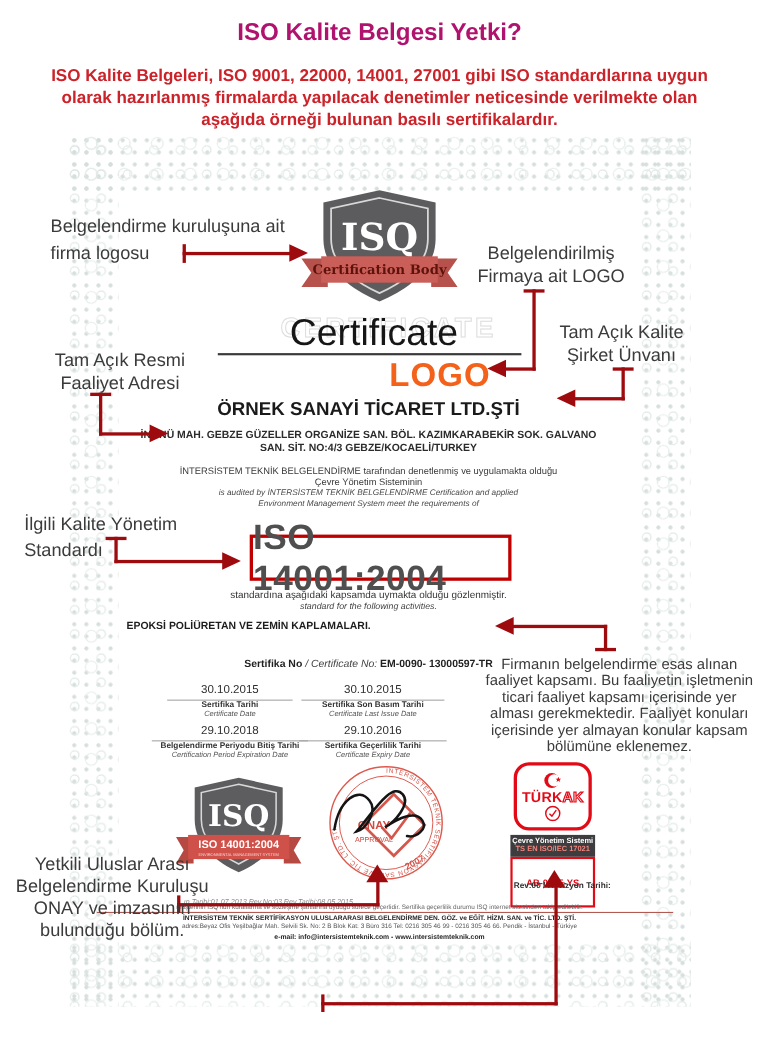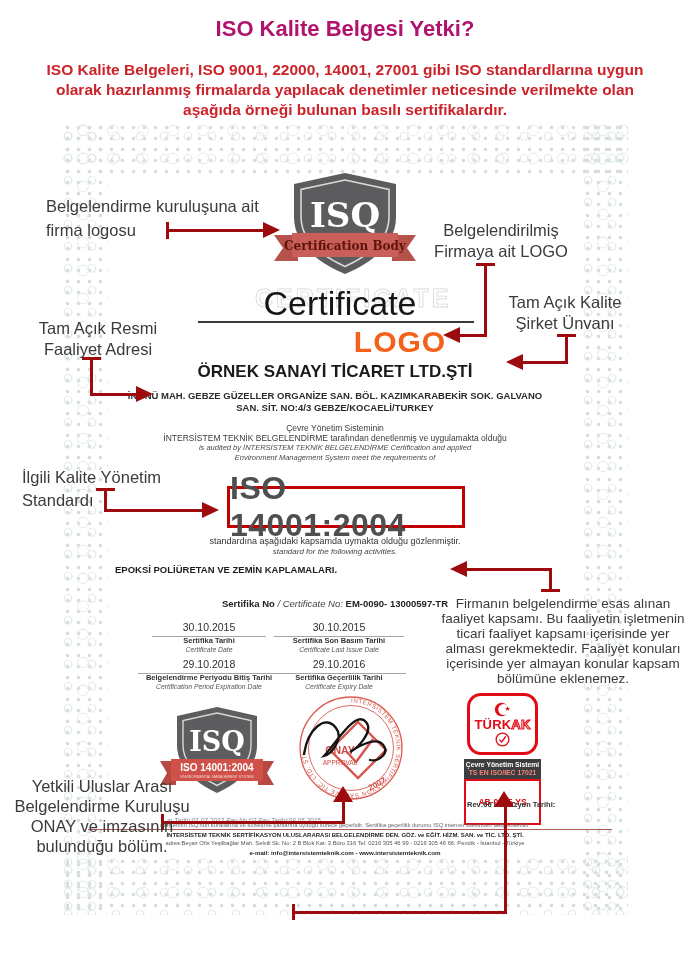--- a/index.html
+++ b/index.html
@@ -70,21 +70,21 @@
   .f2{top:832px;font-size:6px;font-weight:bold;color:#1f1f1f}
   .f3{top:840px;font-size:5.8px;color:#555}
   .f4{top:849px;font-size:6.2px;font-weight:bold;color:#1f1f1f}
   .thin-rule{left:88px;top:829px;width:524px;height:1px;background:#b05a52;z-index:2}
 
   
   .ann{position:absolute;color:#3b3b3b;font-size:16.5px;line-height:21px;z-index:4}
   .ann-cb{left:46px;top:194px;width:220px;line-height:24px}
   .ann-firmlogo{left:420px;top:220px;width:162px;text-align:center}
   .ann-unvan{left:495px;top:292px;width:140px;text-align:center}
-  .ann-adres{left:24px;top:318px;width:148px;text-align:center}
+  .ann-adres{left:35px;top:318px;width:148px;text-align:center}
   .ann-standard{left:22px;top:466px;width:175px;line-height:23px}
   .ann-kapsam{left:436px;top:596px;width:254px;text-align:center;font-size:13.5px;line-height:15px}
   .ann-onay{left:2px;top:776px;width:200px;text-align:center;line-height:20px}
   .ann-turkak{left:72px;top:886px;width:345px}
 
   
   .ln{position:absolute;background:var(--red);z-index:3}
   .arr{position:absolute;width:0;height:0;z-index:3}
   .arr-r{border-left:17px solid var(--red);border-top:8.5px solid transparent;border-bottom:8.5px solid transparent}
   .arr-l{border-right:17px solid var(--red);border-top:8.5px solid transparent;border-bottom:8.5px solid transparent}
@@ -134,22 +134,22 @@
   <div class="abs heading-rule"></div>
   <div class="abs logo-text">LOGO</div>
   <div class="abs company">ÖRNEK SANAYİ TİCARET LTD.ŞTİ</div>
 
   <div class="abs addr">
     <div>İNÖNÜ MAH. GEBZE GÜZELLER ORGANİZE SAN. BÖL. KAZIMKARABEKİR SOK. GALVANO</div>
     <div>SAN. SİT. NO:4/3 GEBZE/KOCAELİ/TURKEY</div>
   </div>
 
   <div class="abs audit">
+    <div class="t">İNTERSİSTEM TEKNİK BELGELENDİRME tarafından denetlenmiş ve uygulamakta olduğu</div>
     <div class="t">Çevre Yönetim Sisteminin</div>
-    <div class="t">İNTERSİSTEM TEKNİK BELGELENDİRME tarafından denetlenmiş ve uygulamakta olduğu</div>
     <div class="e">is audited by İNTERSİSTEM TEKNİK BELGELENDİRME Certification and applied</div>
     <div class="e">Environment Management System meet the requirements of</div>
   </div>
 
   <div class="abs iso-box">
     <span>ISO 14001:2004</span>
   </div>
 
   <div class="abs conform">
     <div class="t">standardına aşağıdaki kapsamda uymakta olduğu gözlenmiştir.</div>

